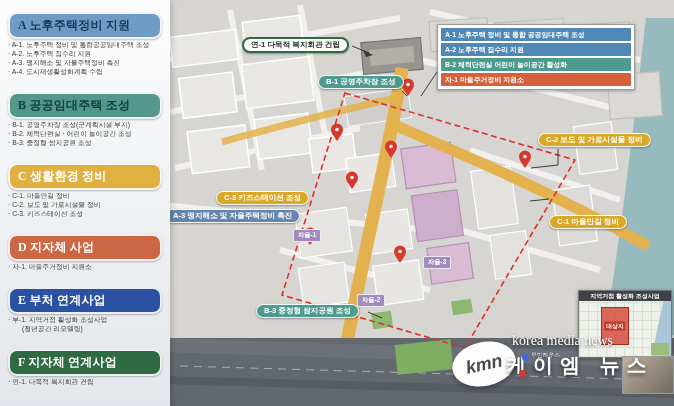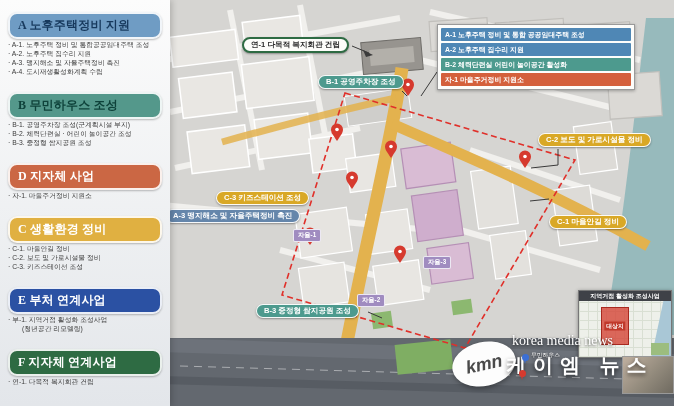--- a/index.html
+++ b/index.html
@@ -263,34 +263,34 @@
 
   <div id="sidebar">
     <div class="section">
       <span class="pill pill-a">A 노후주택정비 지원</span>
       <div class="item">A-1. 노후주택 정비 및 통합공공임대주택 조성</div>
       <div class="item">A-2. 노후주택 집수리 지원</div>
       <div class="item">A-3. 맹지해소 및 자율주택정비 촉진</div>
       <div class="item">A-4. 도시재생활성화계획 수립</div>
     </div>
     <div class="section">
-      <span class="pill pill-b">B 무민하우스 조성</span>
+      <span class="pill pill-b">B 공공임대주택 조성</span>
       <div class="item">B-1. 공영주차장 조성(군계획시설 부지)</div>
       <div class="item">B-2. 체력단련실 · 어린이 놀이공간 조성</div>
       <div class="item">B-3. 중정형 쌈지공원 조성</div>
-    </div>
-    <div class="section">
-      <span class="pill pill-d">D 지자체 사업</span>
-      <div class="item">자-1. 마을주거정비 지원소</div>
     </div>
     <div class="section">
       <span class="pill pill-c">C 생활환경 정비</span>
       <div class="item">C-1. 마을안길 정비</div>
       <div class="item">C-2. 보도 및 가로시설물 정비</div>
       <div class="item">C-3. 키즈스테이션 조성</div>
+    </div>
+    <div class="section">
+      <span class="pill pill-d">D 지자체 사업</span>
+      <div class="item">자-1. 마을주거정비 지원소</div>
     </div>
     <div class="section">
       <span class="pill pill-e">E 부처 연계사업</span>
       <div class="item">부-1. 지역거점 활성화 조성사업</div>
       <div class="item cont">(청년공간 리모델링)</div>
     </div>
     <div class="section">
       <span class="pill pill-f">F 지자체 연계사업</span>
       <div class="item">연-1. 다목적 복지회관 건립</div>
     </div>

